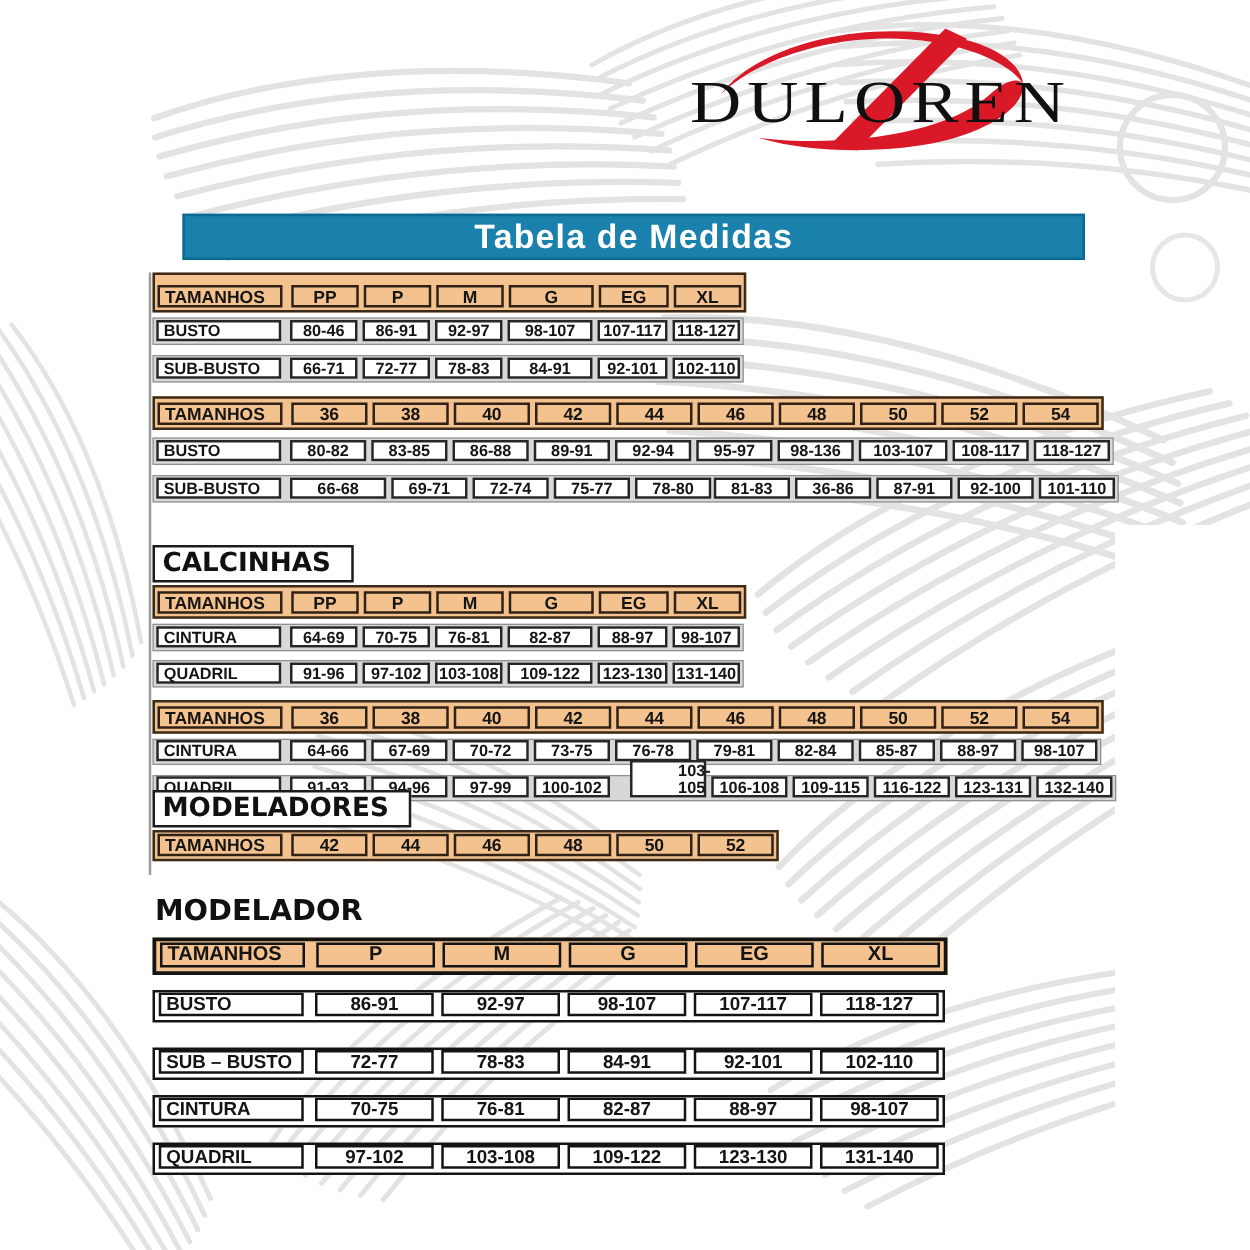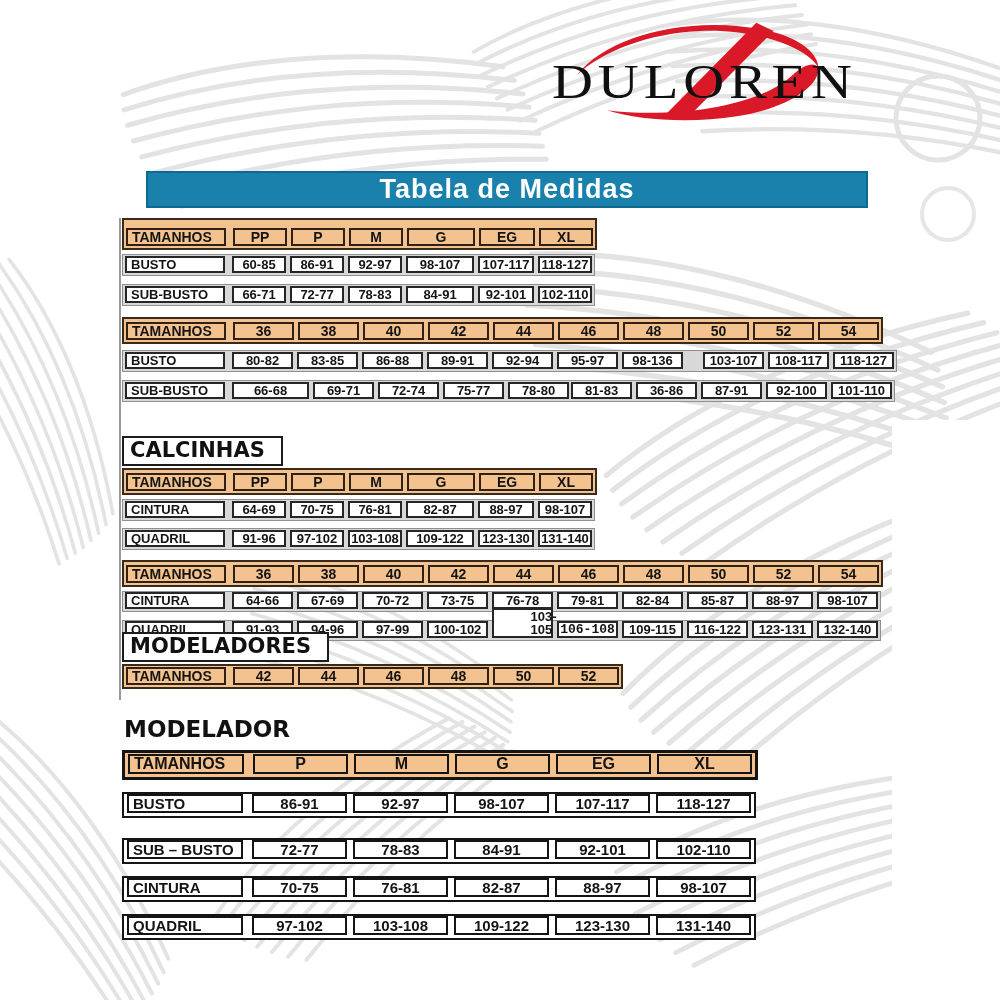--- a/index.html
+++ b/index.html
@@ -104,21 +104,21 @@
         <div class="cell label" style="width: 100px;">TAMANHOS</div>
         <div class="cell size" style="width: 54px; margin-left: 7px;">PP</div>
         <div class="cell size" style="width: 54px; margin-left: 4px;">P</div>
         <div class="cell size" style="width: 54px; margin-left: 4px;">M</div>
         <div class="cell size" style="width: 68px; margin-left: 4px;">G</div>
         <div class="cell size" style="width: 56px; margin-left: 4px;">EG</div>
         <div class="cell size" style="width: 54px; margin-left: 4px;">XL</div>
       </div>
       <div class="strip val top" style="height: 22px; margin-bottom: 8px;">
         <div class="cell label" style="width: 100px;">BUSTO</div>
-        <div class="cell num" style="width: 54px; margin-left: 7px;">60-85</div>
+        <div class="cell num" style="width: 54px; margin-left: 7px;">80-46</div>
         <div class="cell num" style="width: 54px; margin-left: 4px;">86-91</div>
         <div class="cell num" style="width: 54px; margin-left: 4px;">92-97</div>
         <div class="cell num" style="width: 68px; margin-left: 4px;">98-107</div>
         <div class="cell num" style="width: 56px; margin-left: 4px;">107-117</div>
         <div class="cell num" style="width: 54px; margin-left: 4px;">118-127</div>
       </div>
       <div class="strip val top" style="height: 22px; margin-bottom: 11px;">
         <div class="cell label" style="width: 100px;">SUB-BUSTO</div>
         <div class="cell num" style="width: 54px; margin-left: 7px;">66-71</div>
         <div class="cell num" style="width: 54px; margin-left: 4px;">72-77</div>
@@ -142,21 +142,21 @@
       </div>
       <div class="strip val top" style="height: 22px; margin-bottom: 8px;">
         <div class="cell label" style="width: 100px;">BUSTO</div>
         <div class="cell num" style="width: 61px; margin-left: 7px;">80-82</div>
         <div class="cell num" style="width: 61px; margin-left: 4px;">83-85</div>
         <div class="cell num" style="width: 61px; margin-left: 4px;">86-88</div>
         <div class="cell num" style="width: 61px; margin-left: 4px;">89-91</div>
         <div class="cell num" style="width: 61px; margin-left: 4px;">92-94</div>
         <div class="cell num" style="width: 61px; margin-left: 4px;">95-97</div>
         <div class="cell num" style="width: 61px; margin-left: 4px;">98-136</div>
-        <div class="cell num" style="width: 61px; margin-left: 20px;">103-107</div>
+        <div class="cell num" style="width: 71px; margin-left: 4px;">103-107</div>
         <div class="cell num" style="width: 61px; margin-left: 4px;">108-117</div>
         <div class="cell num" style="width: 61px; margin-left: 4px;">118-127</div>
       </div>
       <div class="strip val top" style="height: 22px; margin-bottom: 0px;">
         <div class="cell label" style="width: 100px;">SUB-BUSTO</div>
         <div class="cell num" style="width: 77px; margin-left: 7px;">66-68</div>
         <div class="cell num" style="width: 61px; margin-left: 4px;">69-71</div>
         <div class="cell num" style="width: 61px; margin-left: 4px;">72-74</div>
         <div class="cell num" style="width: 61px; margin-left: 4px;">75-77</div>
         <div class="cell num" style="width: 61px; margin-left: 4px;">78-80</div>
@@ -221,22 +221,22 @@
         <div class="cell num" style="width: 61px; margin-left: 4px;">85-87</div>
         <div class="cell num" style="width: 61px; margin-left: 4px;">88-97</div>
         <div class="cell num" style="width: 61px; margin-left: 4px;">98-107</div>
       </div>
       <div class="strip val top" style="height: 21px; margin-bottom: 0px;">
         <div class="cell label" style="width: 100px;">QUADRIL</div>
         <div class="cell num" style="width: 61px; margin-left: 7px;">91-93</div>
         <div class="cell num" style="width: 61px; margin-left: 4px;">94-96</div>
         <div class="cell num" style="width: 61px; margin-left: 4px;">97-99</div>
         <div class="cell num" style="width: 61px; margin-left: 4px;">100-102</div>
-        <div class="cell num" style="width: 61px; margin-left: 4px; padding-left: 42px;">103-105</div>
-        <div class="cell num" style="width: 61px; margin-left: 4px; font-family: Liberation Mono, monospace;">106-108</div>
+        <div class="cell num" style="width: 61px; margin-left: 16px; padding-left: 42px;">103-105</div>
+        <div class="cell num" style="width: 61px; margin-left: 4px;">106-108</div>
         <div class="cell num" style="width: 61px; margin-left: 4px;">109-115</div>
         <div class="cell num" style="width: 61px; margin-left: 4px;">116-122</div>
         <div class="cell num" style="width: 61px; margin-left: 4px;">123-131</div>
         <div class="cell num" style="width: 61px; margin-left: 4px;">132-140</div>
       </div>
     </div>
     <div class="section" style="top: 632px;">
       <div class="sec-title" style="margin-bottom: 2px;">MODELADORES</div>
       <div class="strip hdr top" style="height: 25px; margin-bottom: 2px;">
         <div class="cell label" style="width: 100px;">TAMANHOS</div>

